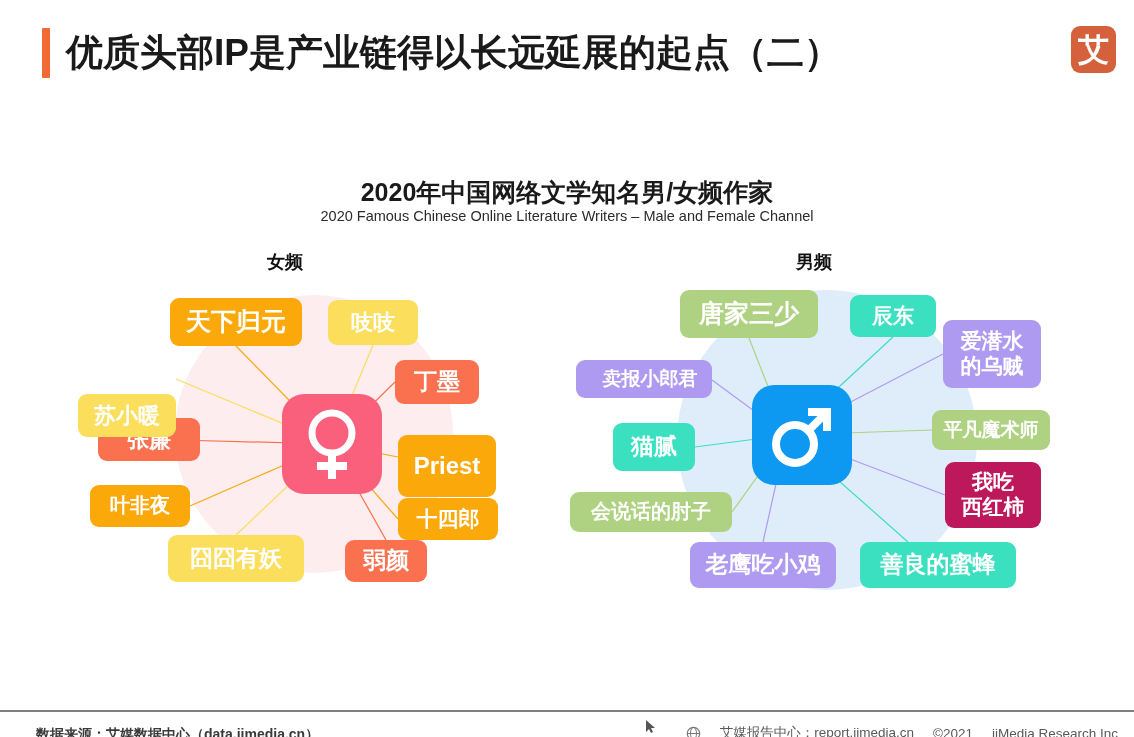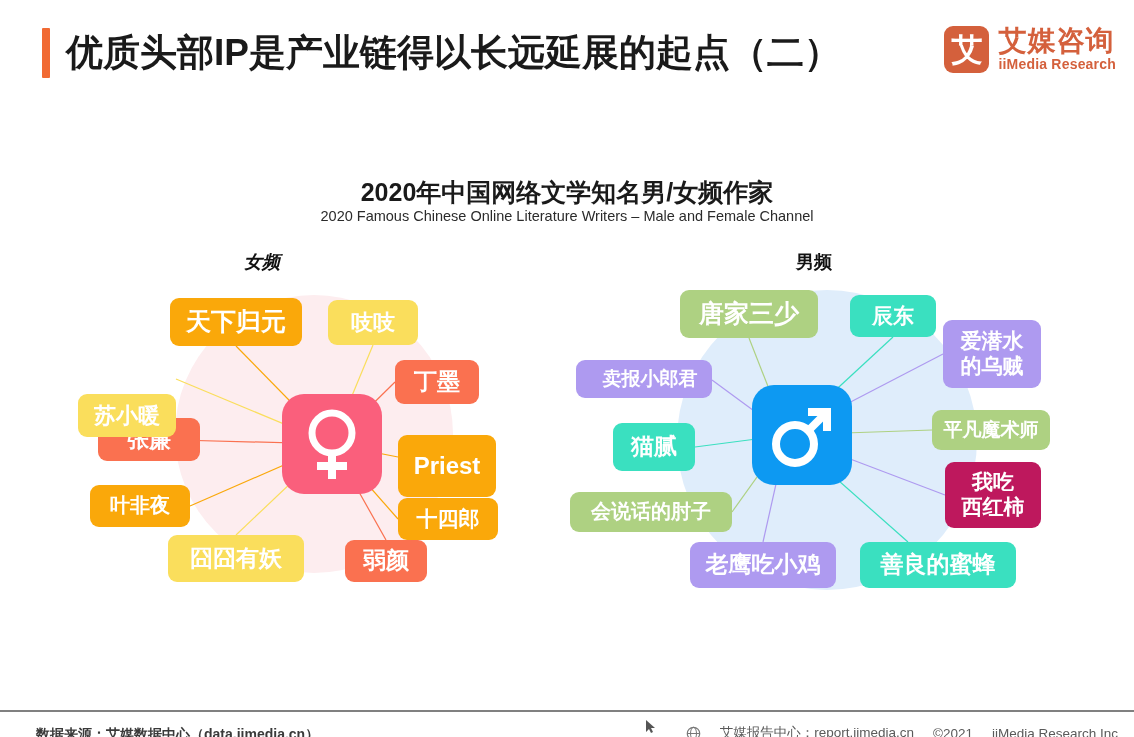--- a/index.html
+++ b/index.html
@@ -40,21 +40,21 @@
     font-size:25px;font-weight:bold;color:#1a1a1a;
   }
   .chart-subtitle{
     position:absolute;top:208px;left:0;width:1134px;text-align:center;
     font-size:14.5px;color:#2b2b2b;
   }
   .group-label{
     position:absolute;top:250px;
     font-size:18px;font-weight:bold;color:#111;
   }
-  .group-label.female{left:244px;font-style:italic;}
+  .group-label.female{left:267px;}
   .group-label.male{left:796px;}
 
   
   .cluster{position:absolute;top:270px;height:350px;}
   .cluster.female{left:40px;width:500px;}
   .cluster.male{left:560px;width:560px;}
 
   .backdrop{position:absolute;border-radius:50%;}
   .backdrop.female{
     left:135px;top:25px;width:278px;height:278px;background:#FDEDEF;
@@ -103,24 +103,20 @@
 </head>
 <body>
 
 <div class="page">
 
   <div class="header">
     <div class="accent-bar"></div>
     <div class="page-title">优质头部IP是产业链得以长远延展的起点（二）</div>
     <div class="logo">
       <div class="logo-mark">艾</div>
-      <div class="logo-text">
-        <div class="logo-cn">艾媒咨询</div>
-        <div class="logo-en">iiMedia Research</div>
-      </div>
     </div>
   </div>
 
   <div class="chart-title">2020年中国网络文学知名男/女频作家</div>
   <div class="chart-subtitle">2020 Famous Chinese Online Literature Writers – Male and Female Channel</div>
 
   <div class="group-label female">女频</div>
   <div class="group-label male">男频</div>
 
   <div class="cluster female">

